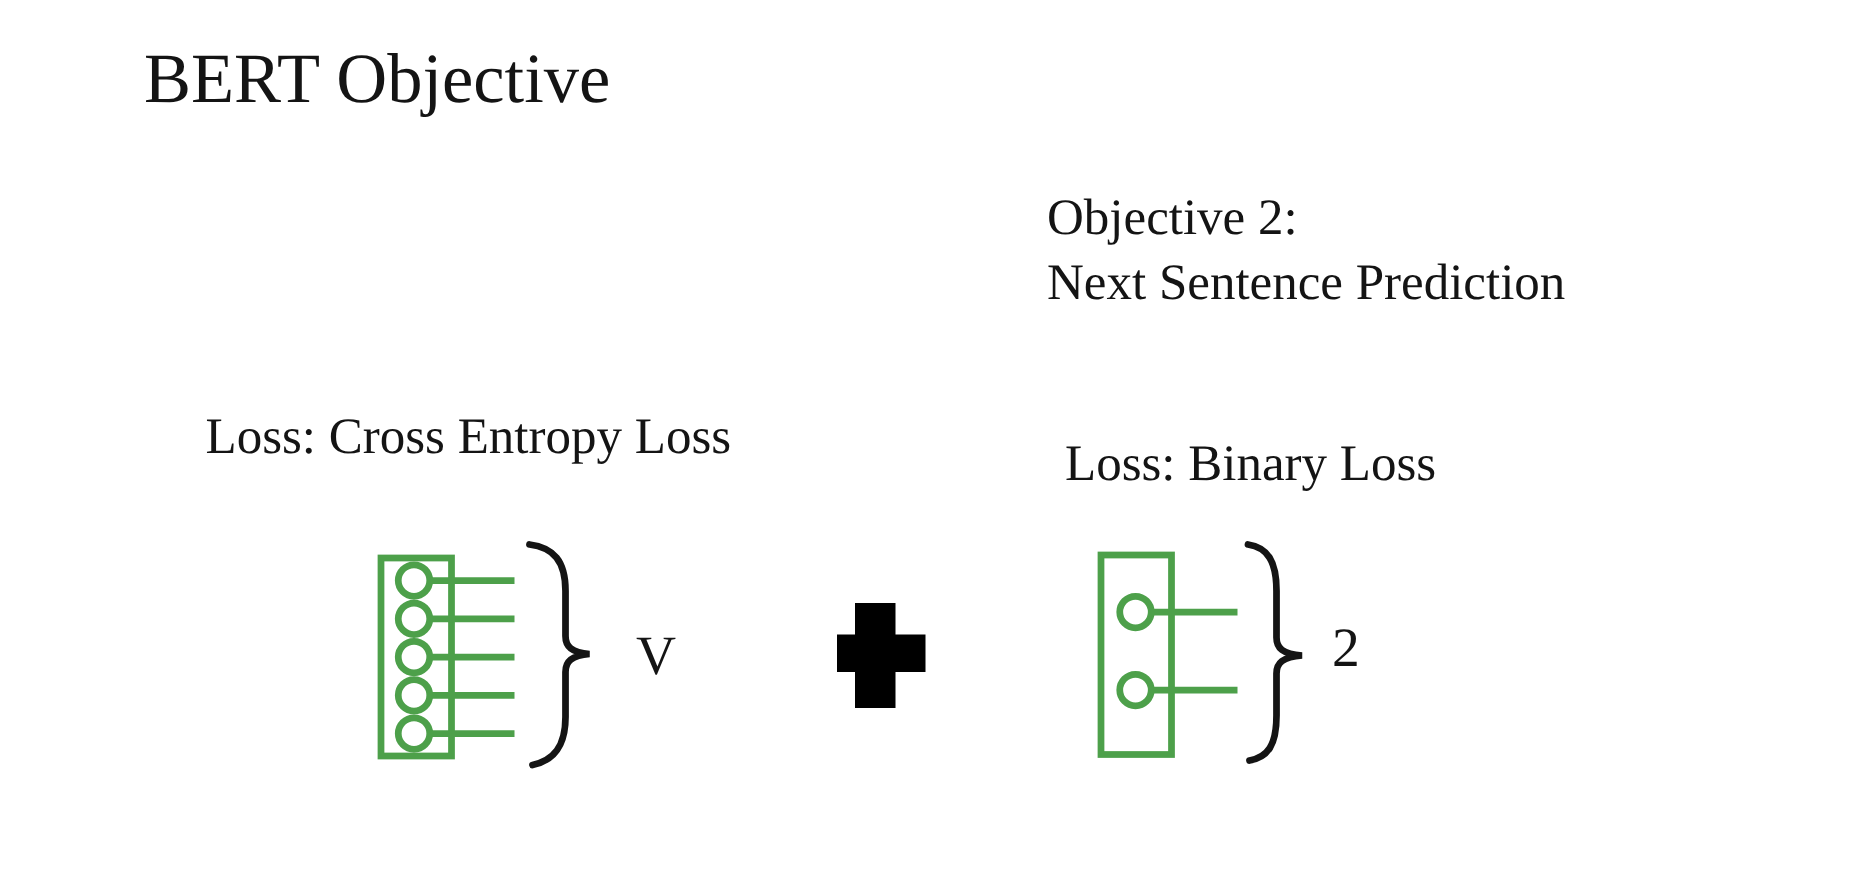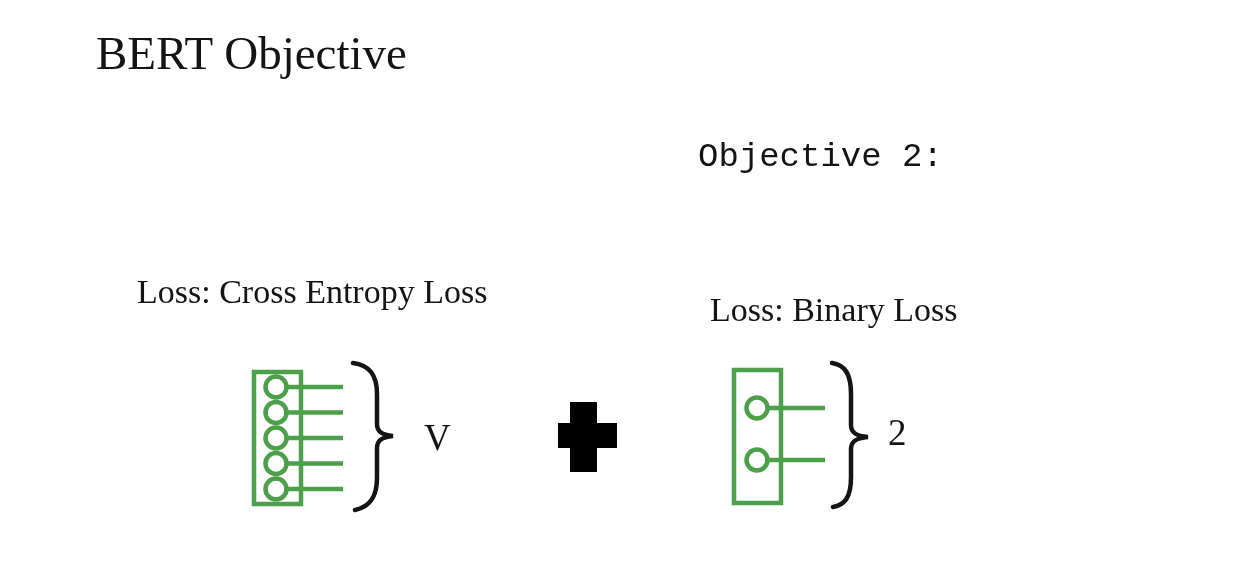--- a/index.html
+++ b/index.html
@@ -23,21 +23,21 @@
     font-size: 47px;
     line-height: 1.25;
     white-space: nowrap;
   }
   .col-heading {
     font-size: 34px;
     line-height: 43px;
     white-space: nowrap;
   }
   .heading-one { left: 138px; top: 132px; }
-  .heading-two { left: 698px; top: 136px; font-family: Liberation Mono, monospace; }
+  .heading-two { left: 698px; top: 124px; }
   .loss-line {
     font-size: 34px;
     line-height: 40px;
     white-space: nowrap;
   }
   .loss-one { left: 137px; top: 272px; }
   .loss-two { left: 710px; top: 278px; margin-top: 12px; }
   .brace-label {
     font-size: 37px;
     line-height: 37px;
@@ -51,20 +51,21 @@
 <body>
 
 <div class="slide">
 
   <div class="abs slide-title">BERT Objective</div>
 
   <div class="abs loss-line loss-one">Loss: Cross Entropy Loss</div>
 
   <div class="abs col-heading heading-two">
     <div>Objective 2:</div>
+    <div>Next Sentence Prediction</div>
   </div>
   <div class="abs loss-line loss-two">Loss: Binary Loss</div>
 
   <svg class="abs" style="left:245px; top:350px;" width="220" height="175" viewBox="0 0 220 175">
     <path d="M 108,13 C 124,15 132,24 132,44 L 132,74 C 132,81 136,85 148,86 C 136,87 132,91 132,98 L 132,128 C 132,148 124,157 110,160" fill="none" stroke="#141414" stroke-width="4.5" stroke-linecap="round"></path>
   <rect x="9" y="22" width="47" height="132" fill="none" stroke="#4da04a" stroke-width="4.5"></rect>
       <line x1="41.5" y1="37" x2="98" y2="37" stroke="#4da04a" stroke-width="4.5"></line>
       <circle cx="31" cy="37" r="10.5" fill="#ffffff" stroke="#4da04a" stroke-width="4.5"></circle>
       <line x1="41.5" y1="62.5" x2="98" y2="62.5" stroke="#4da04a" stroke-width="4.5"></line>
       <circle cx="31" cy="62.5" r="10.5" fill="#ffffff" stroke="#4da04a" stroke-width="4.5"></circle>

